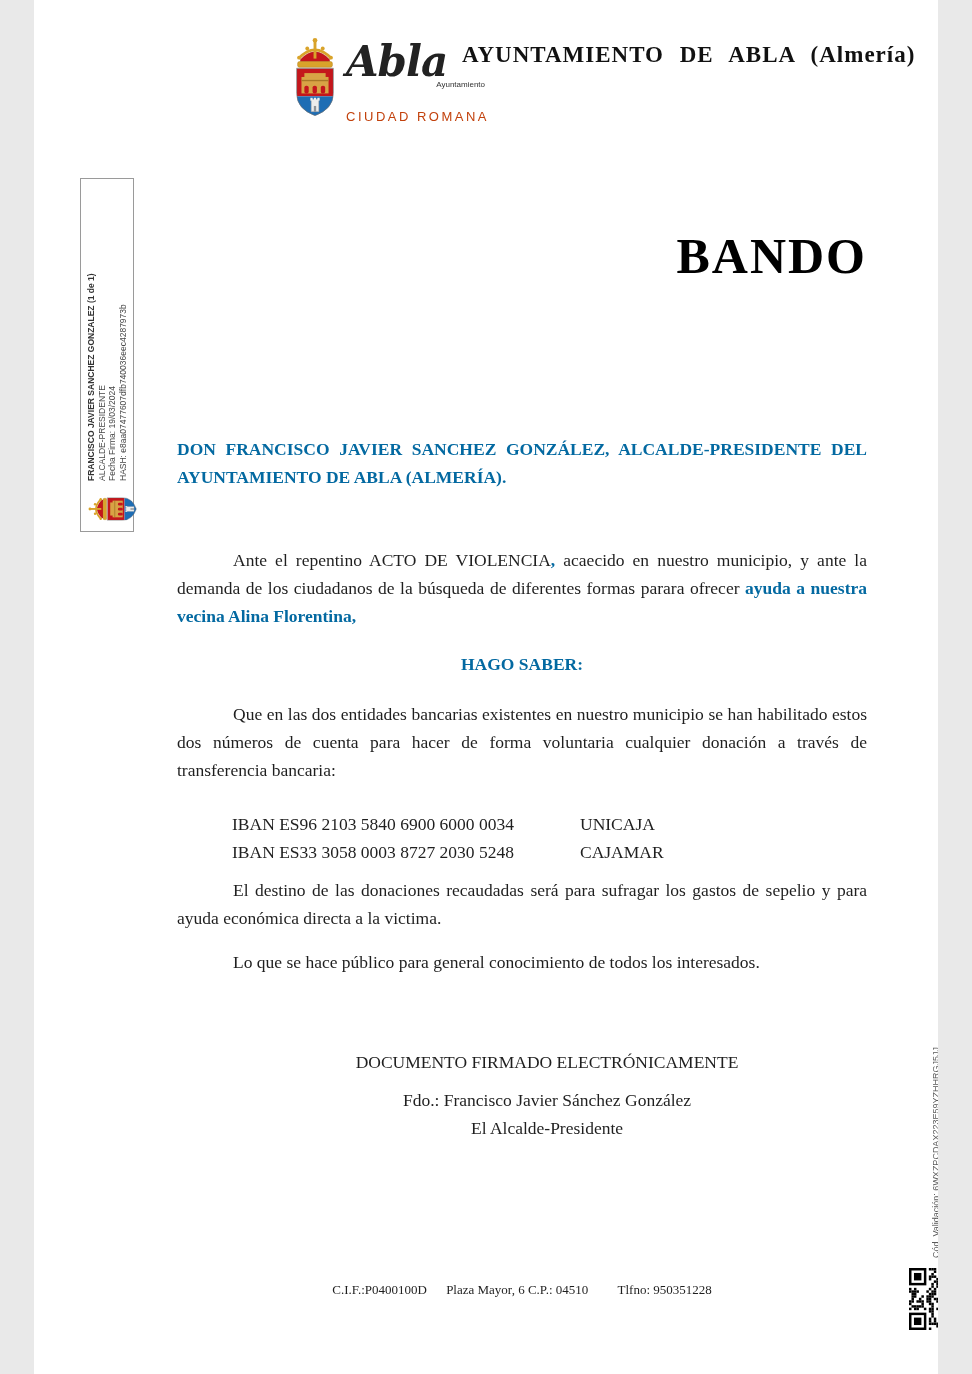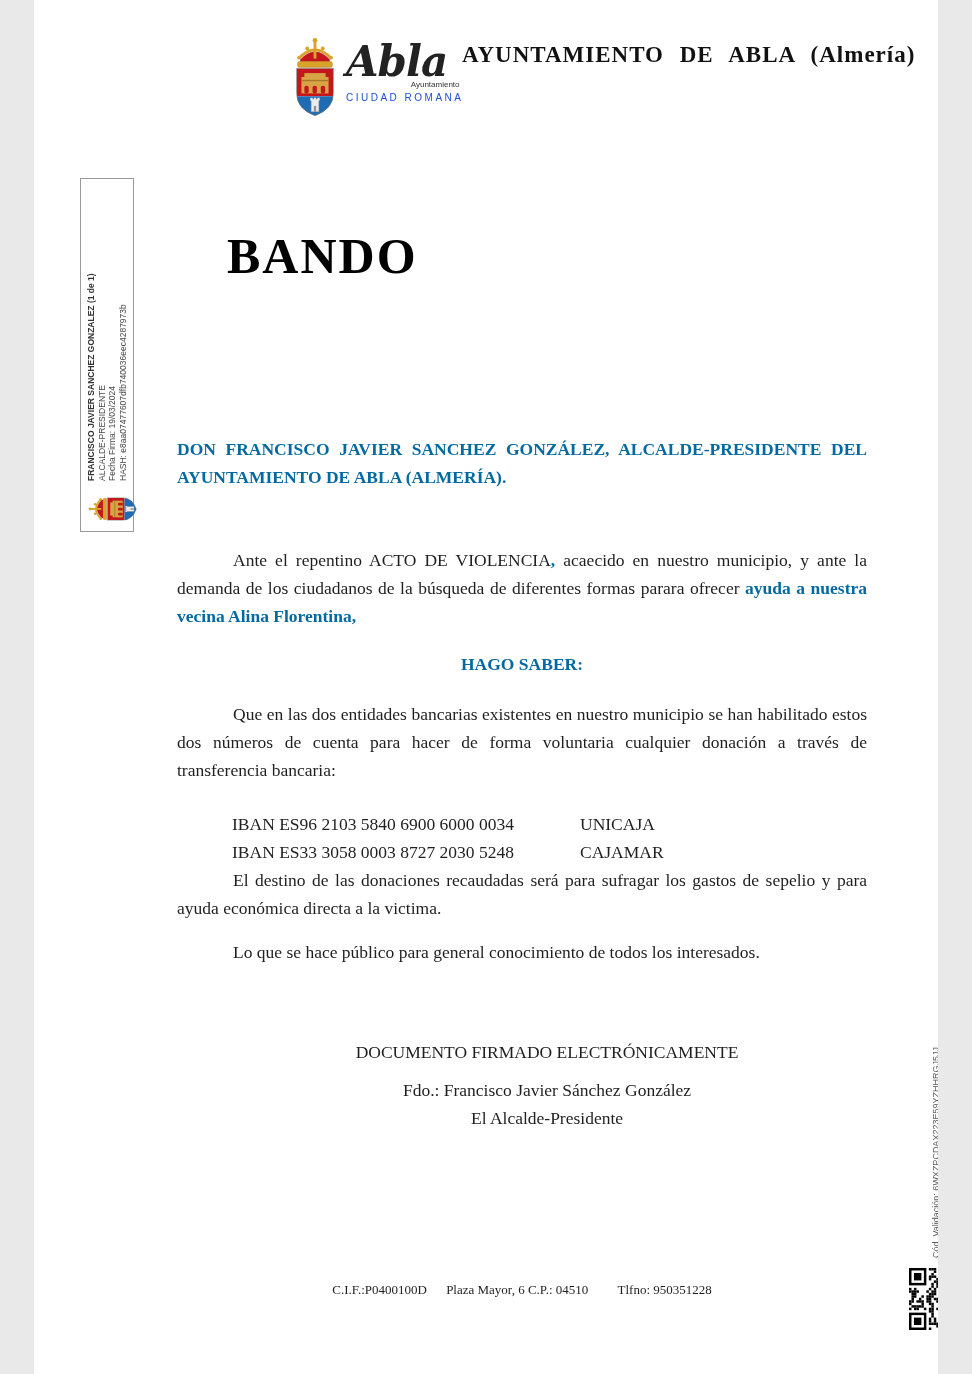--- a/index.html
+++ b/index.html
@@ -11,22 +11,22 @@
   }
 
   
   .logo { position:absolute; left:252px; top:34px; display:flex; align-items:flex-start; }
   .logo svg.coa { width:58px; height:84px; }
   .logo-text { margin-left:2px; padding-top:8px; }
   .logo-name { font-family:"DejaVu Serif", serif; font-style:italic; font-weight:700;
                font-size:42px; line-height:40px; color:#222; letter-spacing:-1px; }
   .logo-sub { font-family:"Liberation Sans", sans-serif; font-size:8px; color:#333;
               text-align:right; margin-top:-2px; padding-right:4px; }
-  .logo-tagline { font-family:"Liberation Sans", sans-serif; font-size:10px; color:#1d4ed8;
-                  letter-spacing:2.5px; margin-top:3px; white-space:nowrap; }
+  .logo-tagline { font-family:"Liberation Sans", sans-serif; font-size:13px; color:#c2410c;
+                  letter-spacing:2.5px; margin-top:20px; white-space:nowrap; }
   .org-title { position:absolute; left:428px; top:42px; font-size:23px; font-weight:700;
                letter-spacing:1px; word-spacing:9px; color:#111; white-space:nowrap; }
 
   
   .left-stamp { position:absolute; left:46px; top:178px; width:54px; height:354px;
                 border:1px solid #9a9a9a; background:#fff; }
   .left-stamp-text { position:absolute; left:5px; top:302px; width:270px; height:44px;
                      transform:rotate(-90deg); transform-origin:0 0;
                      font-family:"Liberation Sans", sans-serif; font-size:8.5px;
                      line-height:10.5px; color:#474747; white-space:nowrap; }
@@ -36,29 +36,29 @@
 
   
   .right-stamp { position:absolute; left:897px; top:1258px; width:414px; height:32px;
                  transform:rotate(-90deg); transform-origin:0 0;
                  font-family:"Liberation Sans", sans-serif; font-size:9px; line-height:10.5px;
                  color:#5a5a5a; white-space:nowrap; }
 
   
   .doc { position:absolute; left:143px; top:225px; width:690px;
          font-size:17.5px; line-height:28px; text-align:justify; }
-  .bando { font-size:50px; line-height:62px; font-weight:700; text-align:left;
+  .bando { font-size:50px; line-height:62px; font-weight:700; text-align:right;
            padding-left:50px; letter-spacing:2px; margin-bottom:148px; color:#000; }
   .issuer { font-weight:700; margin-bottom:55px; }
   .p1 { text-indent:56px; margin-bottom:20px; }
   .p1 .b, .issuer, .hago { color:#0369a1; }
   .b { font-weight:700; }
   .hago { font-weight:700; text-align:center; text-indent:0; margin-bottom:22px; }
   .p2 { text-indent:56px; margin-bottom:26px; }
-  .ibans { padding-left:55px; text-align:left; }
+  .ibans { padding-left:55px; margin-bottom:10px; text-align:left; }
   .iban-row { display:flex; }
   .iban-num { width:348px; }
   .p3 { text-indent:56px; margin-bottom:16px; }
   .p4 { text-indent:56px; margin-bottom:72px; }
   .signed-notice { text-align:center; padding-left:50px; margin-bottom:10px; }
   .signer-block { text-align:center; padding-left:50px; }
 
   
   .footer-line { position:absolute; left:143px; top:1282px; width:690px;
                  text-align:center; font-size:13px; color:#1f1f1f; }

